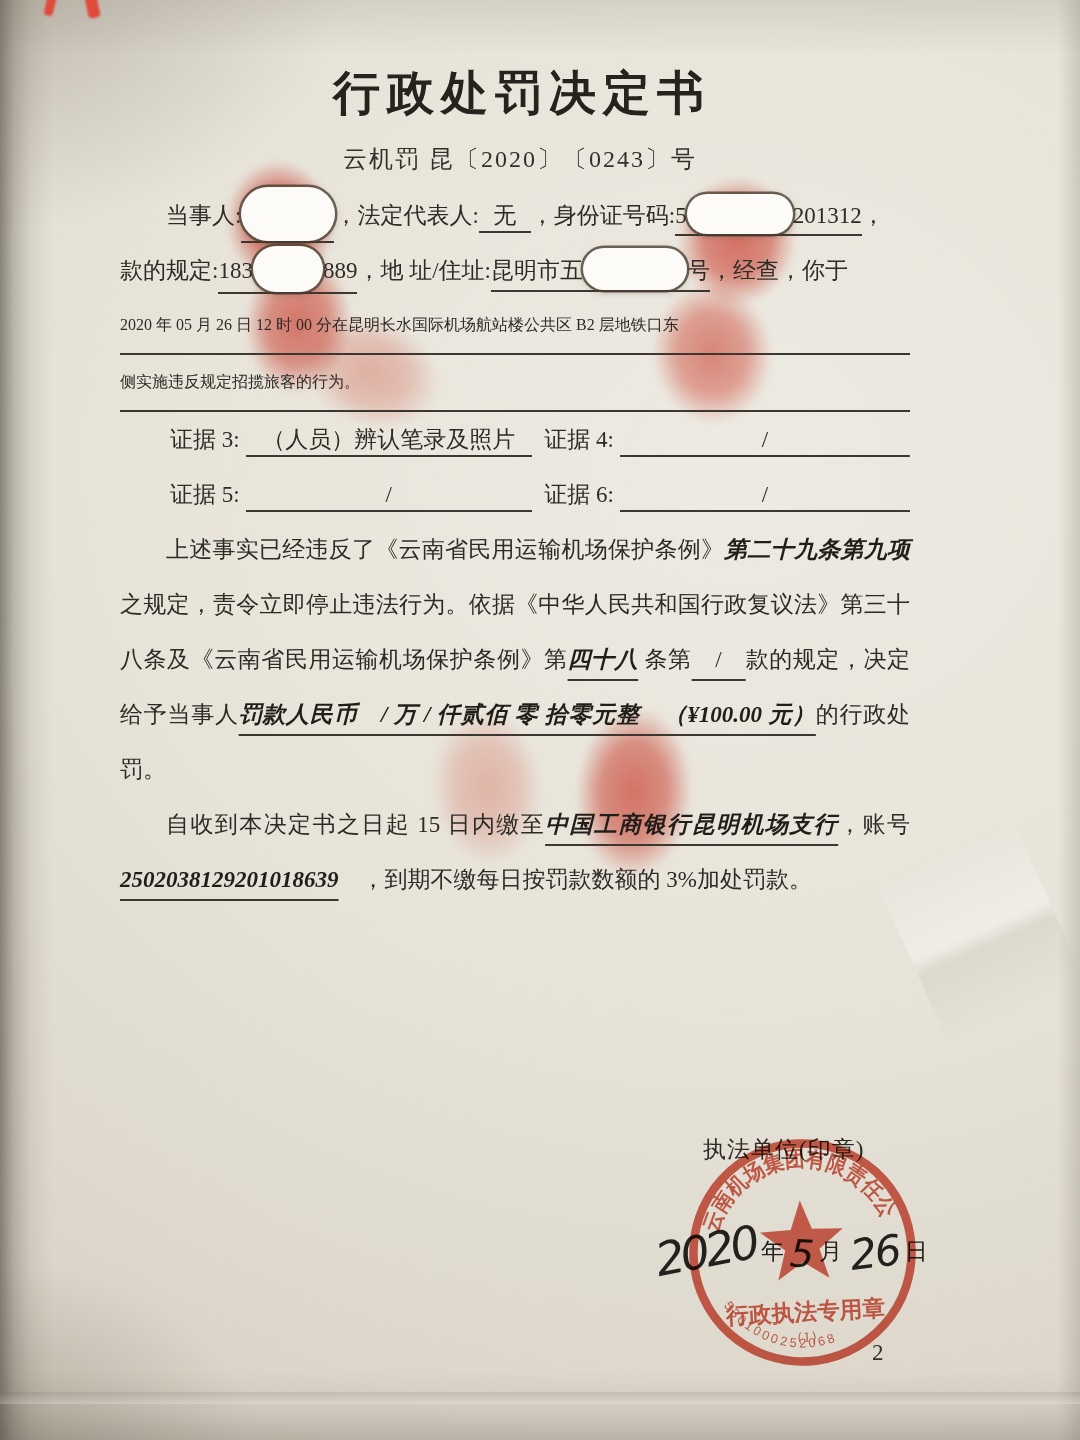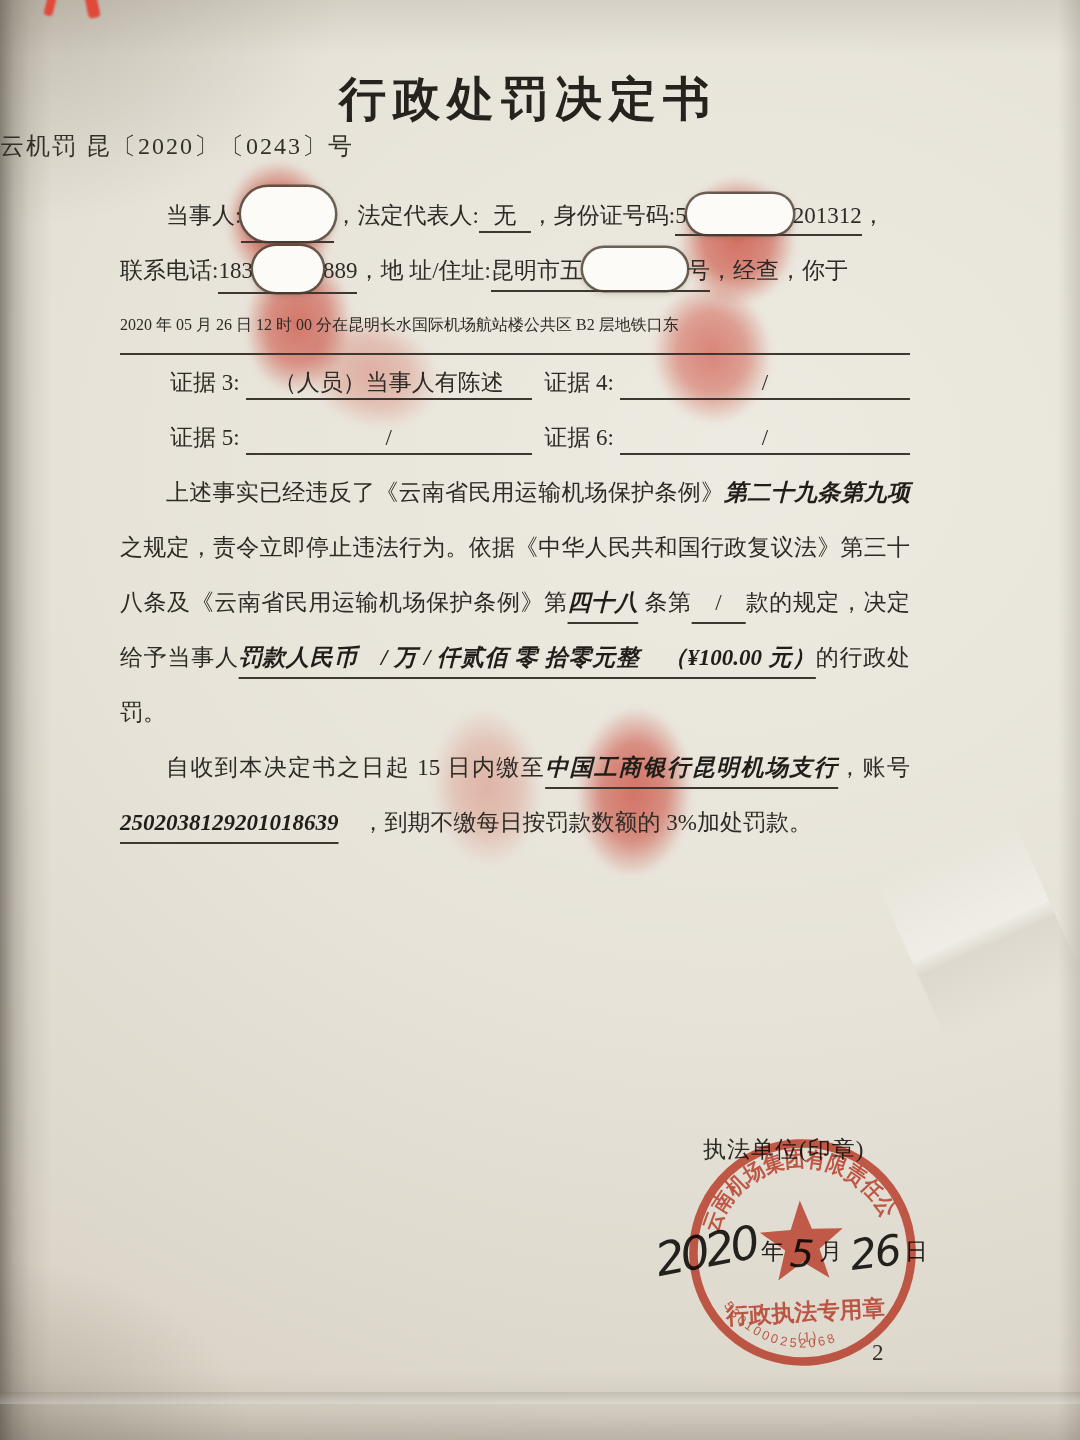--- a/index.html
+++ b/index.html
@@ -30,23 +30,23 @@
   .m1{left:46px;top:-8px;width:9px;height:24px;transform:rotate(14deg);}
   .m2{left:86px;top:-10px;width:12px;height:28px;transform:rotate(-12deg);}
 
   
   .fp{position:absolute;z-index:2;border-radius:50%;mix-blend-mode:multiply;filter:blur(3px);}
   .fp::after{content:"";position:absolute;inset:8%;border-radius:50%;
      background:repeating-radial-gradient(circle at 50% 45%, rgba(255,255,255,.10) 0 4px, rgba(255,255,255,0) 4px 9px);}
 
   
   .content{position:absolute;inset:0;z-index:5;}
-  .title{position:absolute;left:0;top:60px;width:1040px;margin:8px;text-align:center;
+  .title{position:absolute;left:0;top:60px;width:1040px;margin:2px;text-align:center;
      font-size:47px;font-weight:700;letter-spacing:7px;color:#26231f;}
-  .docno{position:absolute;left:0;top:130px;width:1040px;
+  .docno{position:absolute;left:0;top:143px;width:1040px;text-align:center;
      font-size:24px;letter-spacing:2px;color:#33302a;}
 
   .bodytext{position:absolute;left:120px;top:188px;width:790px;font-size:23px;line-height:55px;}
   .nowrap{white-space:nowrap;}
   .ind{display:inline-block;width:46px;}
 
   .blank{display:inline-block;border-bottom:2px solid #3c3831;text-align:center;
      line-height:30px;vertical-align:baseline;white-space:nowrap;}
   .blob{display:inline-block;position:relative;z-index:3;background:#fcfbf7;
      border-radius:30px;box-shadow:0 0 0 2.5px rgba(74,62,50,.78), 0 2px 7px rgba(74,62,50,.35);
@@ -116,29 +116,30 @@
 
   <div class="content">
 
     <h1 class="title">行政处罚决定书</h1>
     <div class="docno">云机罚 昆〔2020〕〔0243〕号</div>
 
     <div class="bodytext">
 
       <div class="nowrap"><span class="ind"></span><span>当事人:</span><span class="blank"><span class="blob blob-name"></span><span class="partial">俊</span></span><span>，法定代表人:</span><span class="blank b-rep">无</span><span>，身份证号码:</span><span class="blank"><span>5</span><span class="blob blob-id"></span><span>201312</span></span><span>，</span></div>
 
-      <div class="nowrap"><span>联系电话:</span><span class="blank"><span>183</span><span class="blob blob-phone"></span><span>889</span></span><span>，地 址/住址:</span><span class="blank"><span>昆明市五</span><span class="blob blob-addr"></span><span>号</span></span><span>，经查，你于</span></div>
+      <div class="nowrap"><span>款的规定:</span><span class="blank"><span>183</span><span class="blob blob-phone"></span><span>889</span></span><span>，地 址/住址:</span><span class="blank"><span>昆明市五</span><span class="blob blob-addr"></span><span>号</span></span><span>，经查，你于</span></div>
 
       <div class="fact">2020 年 05 月 26 日 12 时 00 分在昆明长水国际机场航站楼公共区 B2 层地铁口东</div>
+      <div class="fact">侧实施违反规定招揽旅客的行为。</div>
 
 
       <div class="ev-row">
         <span class="ev-ind"></span>
         <span class="ev-label">证据 3:</span>
-        <span class="blank ev-b1">（人员）当事人有陈述</span>
+        <span class="blank ev-b1">（人员）辨认笔录及照片</span>
         <span class="ev-label lab2">证据 4:</span>
         <span class="blank ev-b2">/</span>
       </div>
       <div class="ev-row">
         <span class="ev-ind"></span>
         <span class="ev-label">证据 5:</span>
         <span class="blank ev-b1">/</span>
         <span class="ev-label lab2">证据 6:</span>
         <span class="blank ev-b2">/</span>
       </div>

